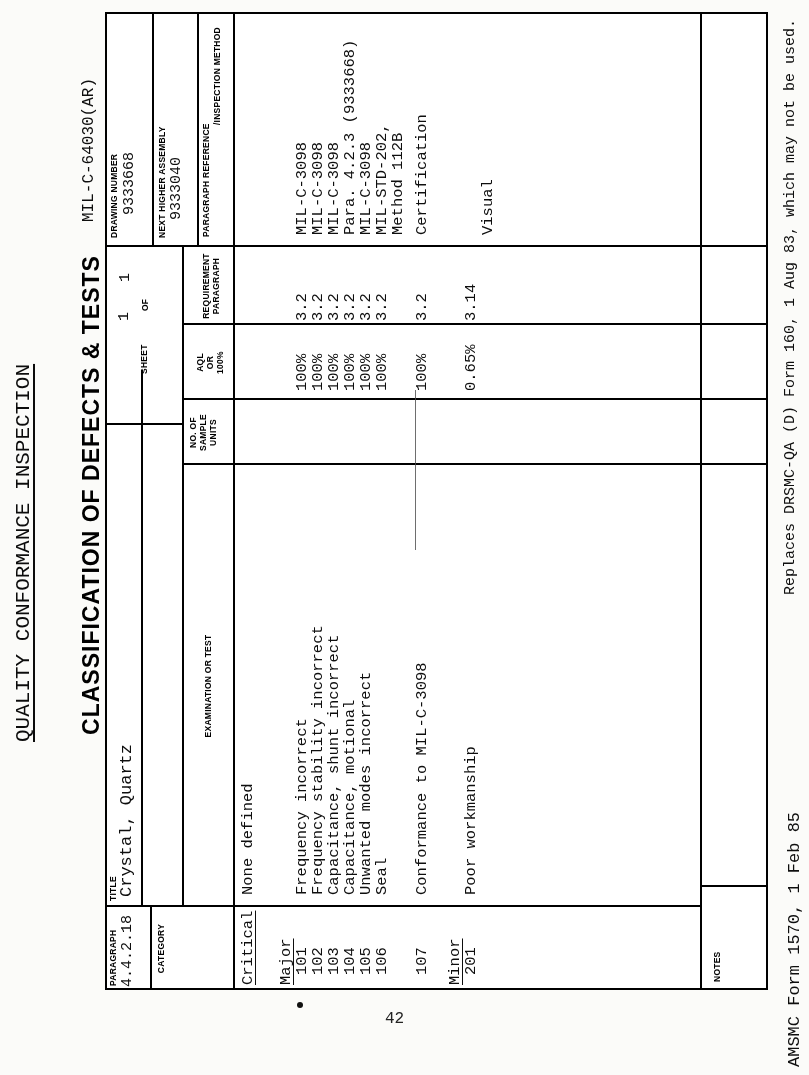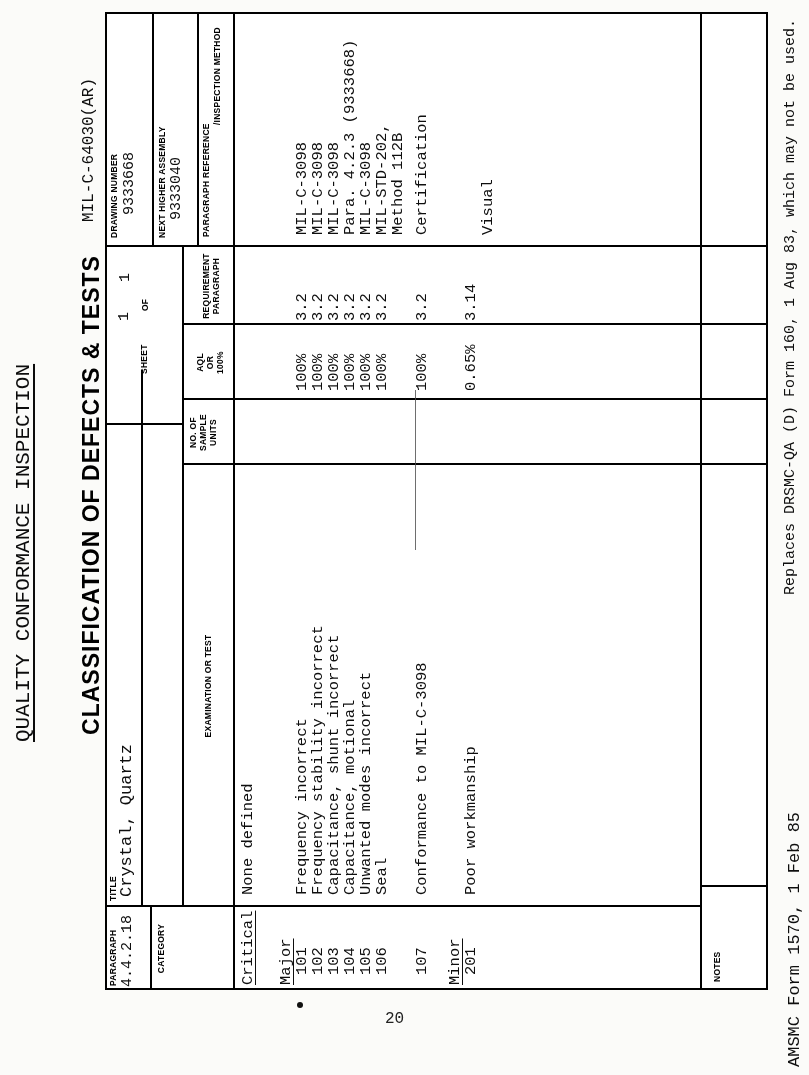--- a/index.html
+++ b/index.html
@@ -156,13 +156,13 @@
       <div class="abs mono" style="left: 840px; top: 481px;">Visual</div>
     </div>
 
   <div class="abs lbl" style="left:93px;top:712px;">NOTES</div>
 
   <div class="abs mono" style="left:8px;top:786px;font-size:17px;">AMSMC Form 1570, 1 Feb 85</div>
   <div class="abs mono" style="left:480px;top:783px;font-size:15px;">Replaces DRSMC-QA (D) Form 160, 1 Aug 83, which may not be used.</div>
 </div>
 
 <div class="dot"></div>
-<div class="pagenum">20</div>
+<div class="pagenum">42</div>
 
 </body></html>

